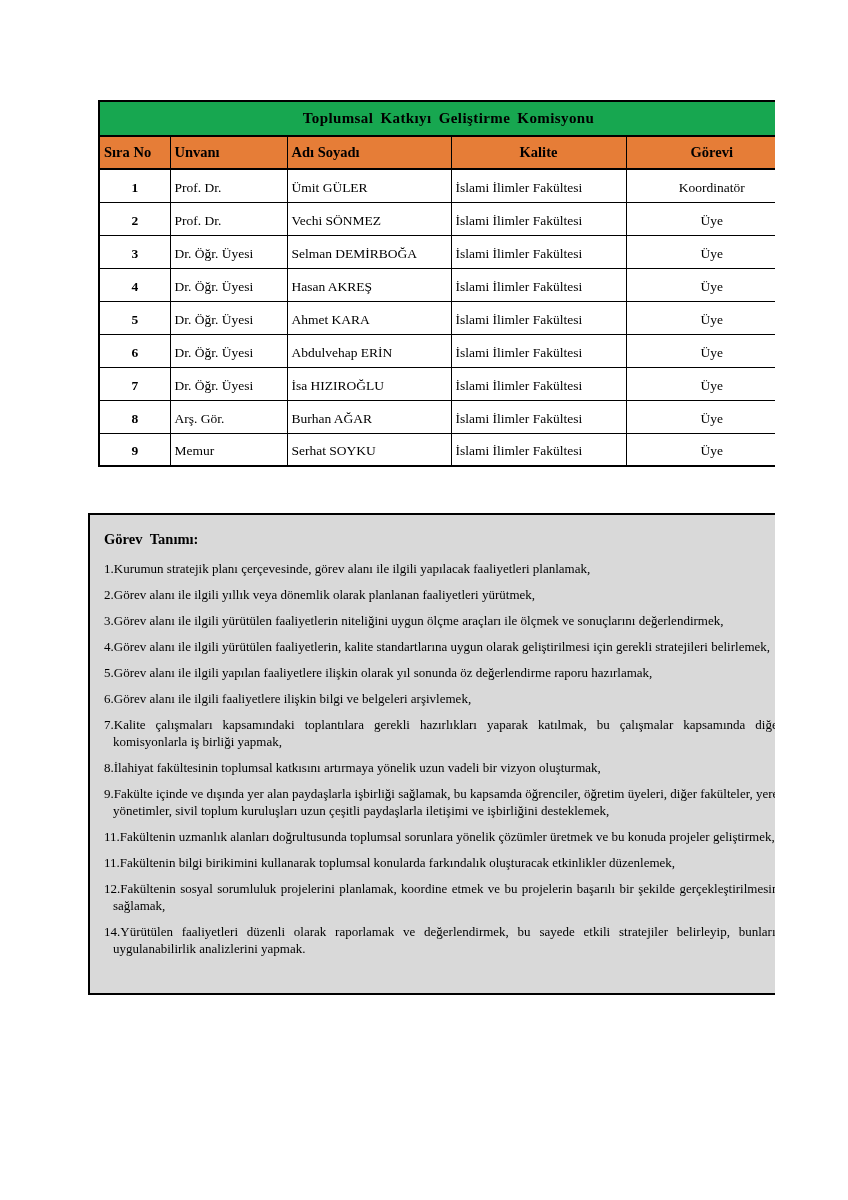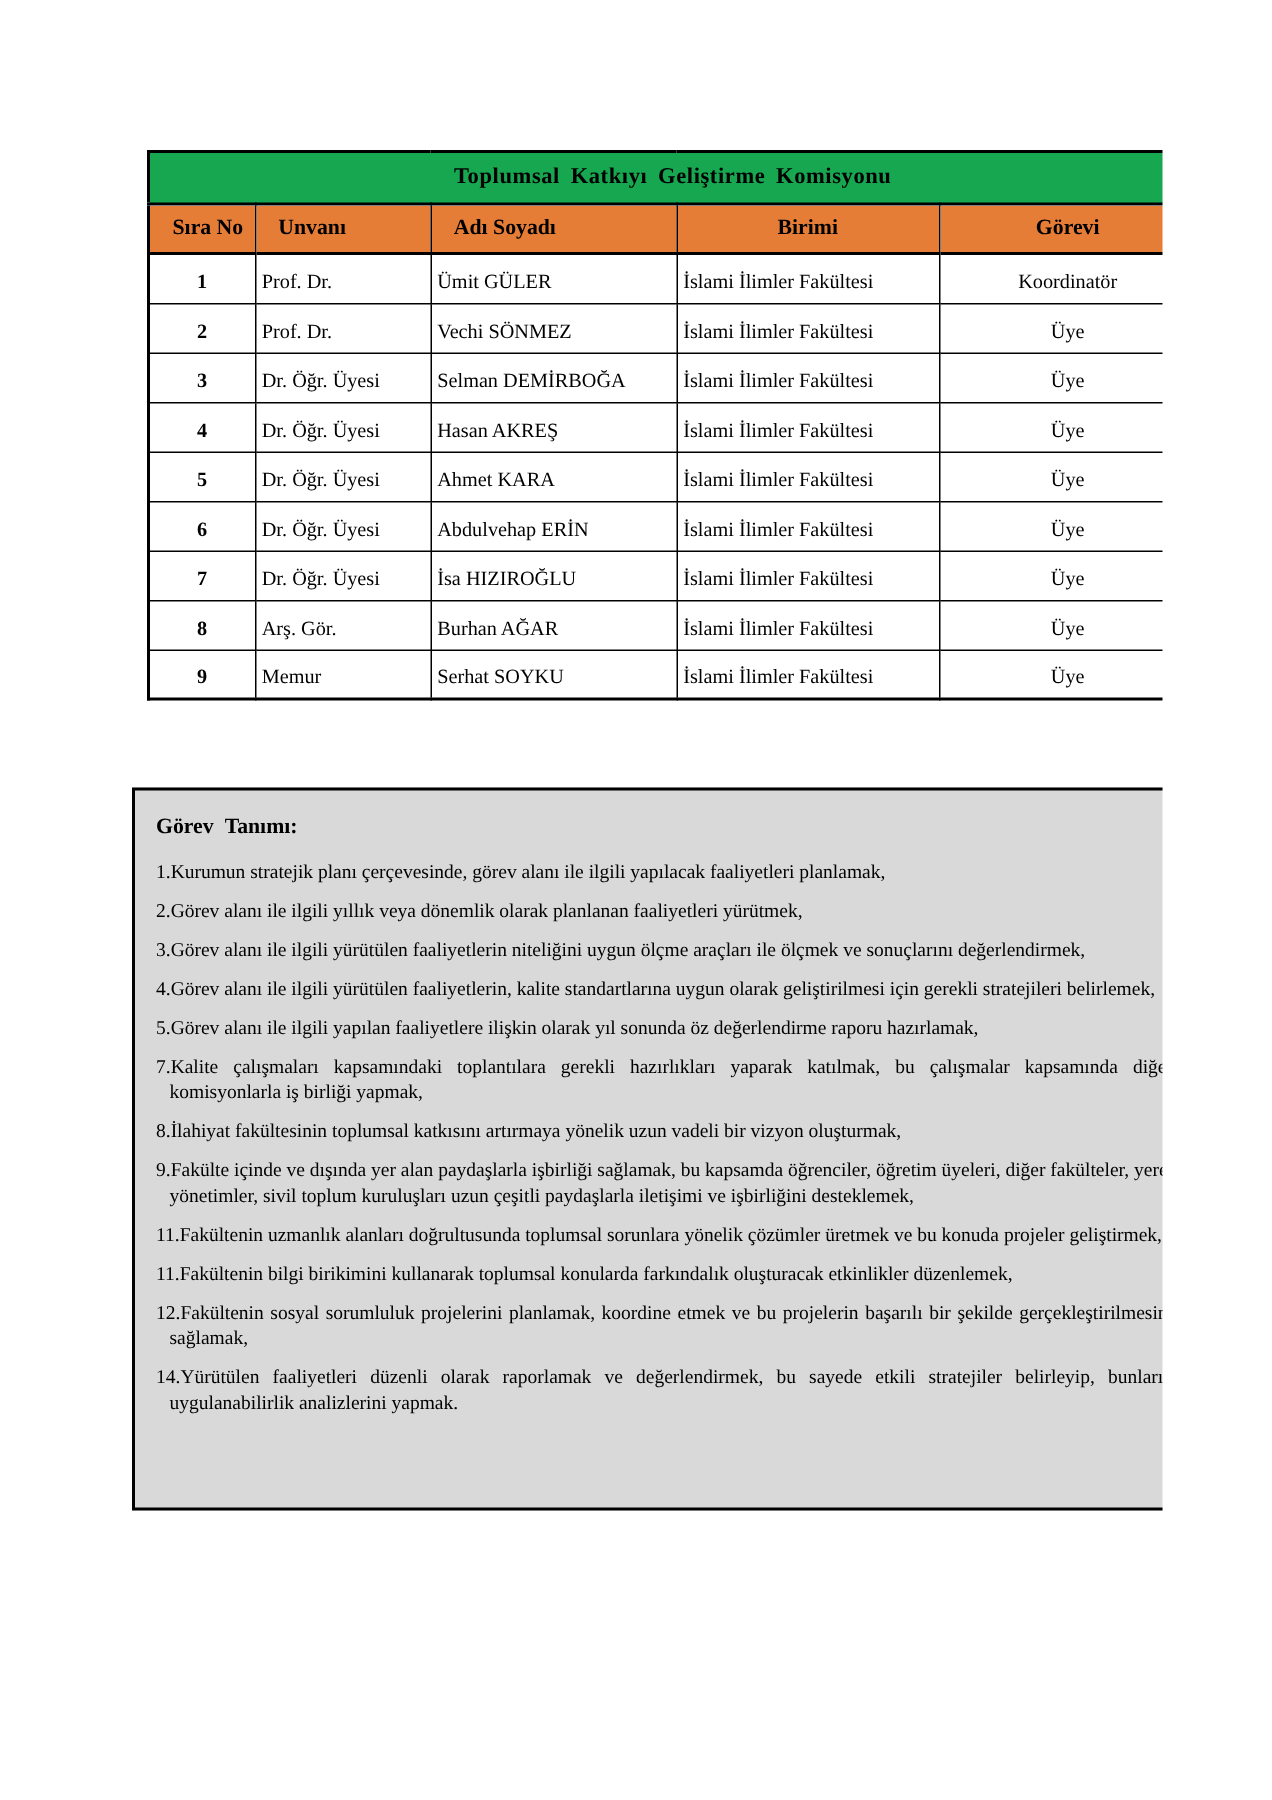--- a/index.html
+++ b/index.html
@@ -52,38 +52,38 @@
     border-bottom: 2px solid var(--border);
   }
   tr.cols-row th {
     height: 33px;
     background: var(--orange);
     font-weight: bold;
     font-size: 14.5px;
     vertical-align: middle;
     border-bottom: 2px solid var(--border);
   }
-  tr.cols-row th.h0, tr.cols-row th.h1, tr.cols-row th.h2 { text-align: left; padding-left: 15px; }
+  tr.cols-row th.h0, tr.cols-row th.h1, tr.cols-row th.h2 { text-align: left; padding-left: 4px; }
   tr.cols-row th.h3, tr.cols-row th.h4 { text-align: center; }
   tbody.rows td {
     height: 33px;
     font-size: 13.5px;
     vertical-align: bottom;
     padding-bottom: 6px;
     background: #ffffff;
   }
   tbody.rows td.c0 { text-align: center; font-weight: bold; }
   tbody.rows td.c1, tbody.rows td.c2, tbody.rows td.c3 { text-align: left; padding-left: 4px; }
   tbody.rows td.c4 { text-align: center; }
 
   
   .duties {
     position: absolute;
     left: 88px;
-    top: 525px;
+    top: 513px;
     width: 710px;
     min-height: 482px;
     background: var(--gray);
     border: 2px solid var(--border);
     padding: 10px 14px 10px 14px;
   }
   .duties-heading {
     font-weight: bold;
     font-size: 14.5px;
     word-spacing: 4px;
@@ -118,21 +118,21 @@
       <col style="width:172px">
     </colgroup>
     <thead>
       <tr class="title-row">
         <th colspan="5">Toplumsal Katkıyı Geliştirme Komisyonu</th>
       </tr>
       <tr class="cols-row">
         <th class="h0">Sıra No</th>
         <th class="h1">Unvanı</th>
         <th class="h2">Adı Soyadı</th>
-        <th class="h3">Birimi</th>
+        <th class="h3">Kalite</th>
         <th class="h4">Görevi</th>
       </tr>
     </thead>
     <tbody class="rows">
         <tr>
           <td class="c0">1</td>
           <td class="c1">Prof. Dr.</td>
           <td class="c2">Ümit GÜLER</td>
           <td class="c3">İslami İlimler Fakültesi</td>
           <td class="c4">Koordinatör</td>
@@ -197,20 +197,21 @@
   </table>
 
   <div class="duties">
     <div class="duties-heading">Görev Tanımı:</div>
     <ol class="duty-list">
         <li><span>1.</span><span>Kurumun stratejik planı çerçevesinde, görev alanı ile ilgili yapılacak faaliyetleri planlamak,</span></li>
         <li><span>2.</span><span>Görev alanı ile ilgili yıllık veya dönemlik olarak planlanan faaliyetleri yürütmek,</span></li>
         <li><span>3.</span><span>Görev alanı ile ilgili yürütülen faaliyetlerin niteliğini uygun ölçme araçları ile ölçmek ve sonuçlarını değerlendirmek,</span></li>
         <li><span>4.</span><span>Görev alanı ile ilgili yürütülen faaliyetlerin, kalite standartlarına uygun olarak geliştirilmesi için gerekli stratejileri belirlemek,</span></li>
         <li><span>5.</span><span>Görev alanı ile ilgili yapılan faaliyetlere ilişkin olarak yıl sonunda öz değerlendirme raporu hazırlamak,</span></li>
+        <li><span>6.</span><span>Görev alanı ile ilgili faaliyetlere ilişkin bilgi ve belgeleri arşivlemek,</span></li>
         <li><span>7.</span><span>Kalite çalışmaları kapsamındaki toplantılara gerekli hazırlıkları yaparak katılmak, bu çalışmalar kapsamında diğer komisyonlarla iş birliği yapmak,</span></li>
         <li><span>8.</span><span>İlahiyat fakültesinin toplumsal katkısını artırmaya yönelik uzun vadeli bir vizyon oluşturmak,</span></li>
         <li><span>9.</span><span>Fakülte içinde ve dışında yer alan paydaşlarla işbirliği sağlamak, bu kapsamda öğrenciler, öğretim üyeleri, diğer fakülteler, yerel yönetimler, sivil toplum kuruluşları uzun çeşitli paydaşlarla iletişimi ve işbirliğini desteklemek,</span></li>
         <li><span>11.</span><span>Fakültenin uzmanlık alanları doğrultusunda toplumsal sorunlara yönelik çözümler üretmek ve bu konuda projeler geliştirmek,</span></li>
         <li><span>11.</span><span>Fakültenin bilgi birikimini kullanarak toplumsal konularda farkındalık oluşturacak etkinlikler düzenlemek,</span></li>
         <li><span>12.</span><span>Fakültenin sosyal sorumluluk projelerini planlamak, koordine etmek ve bu projelerin başarılı bir şekilde gerçekleştirilmesini sağlamak,</span></li>
         <li><span>14.</span><span>Yürütülen faaliyetleri düzenli olarak raporlamak ve değerlendirmek, bu sayede etkili stratejiler belirleyip, bunların uygulanabilirlik analizlerini yapmak.</span></li>
       </ol>
   </div>
 

